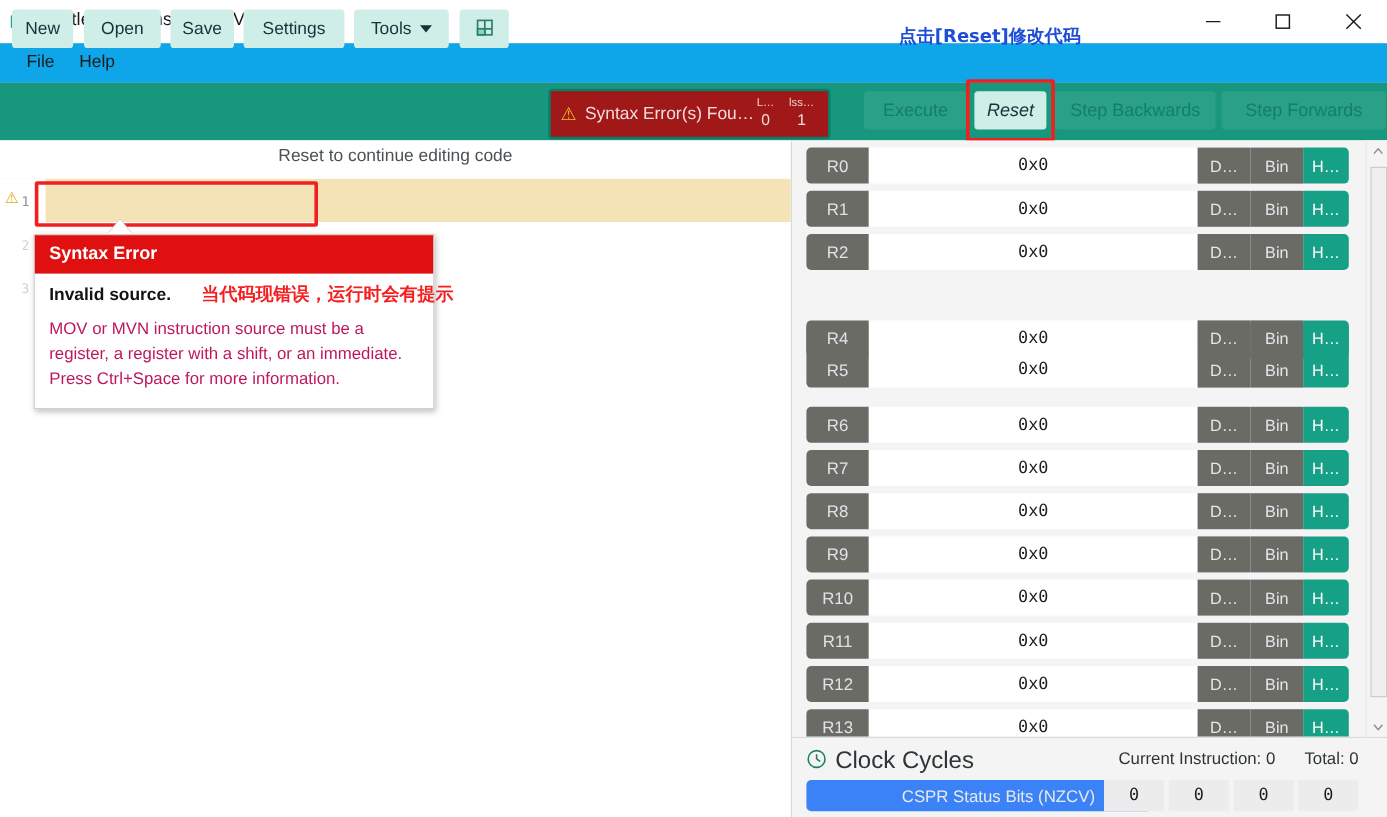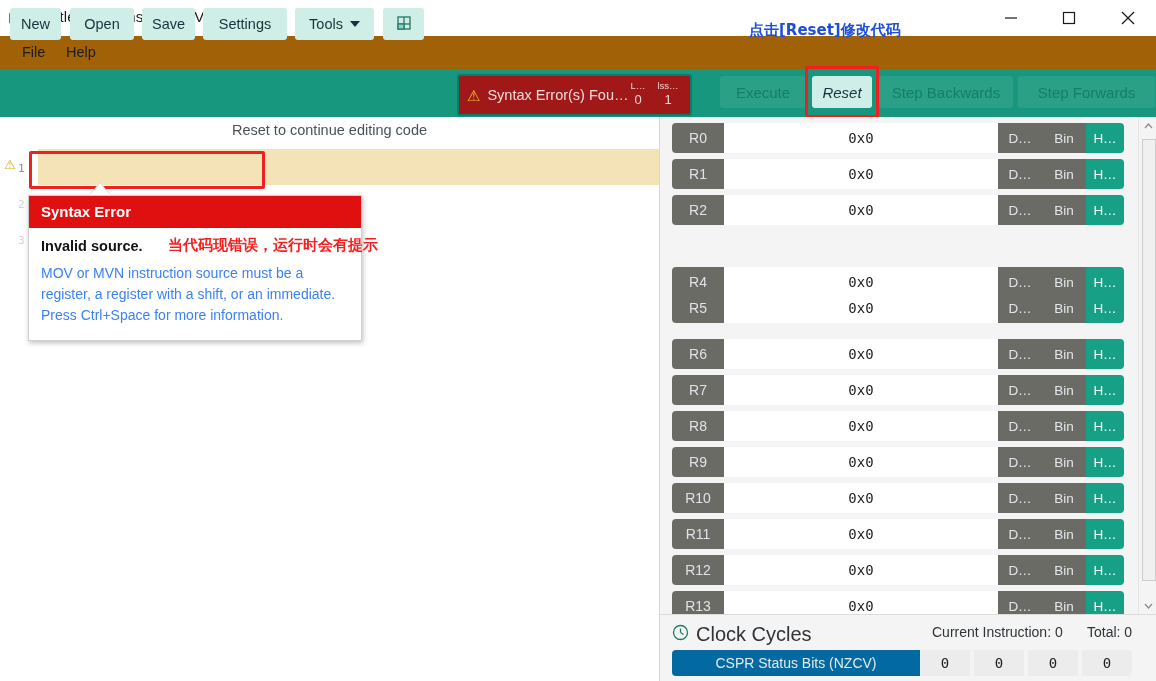--- a/index.html
+++ b/index.html
@@ -15,21 +15,21 @@
   .titlebar{position:absolute;left:0;top:0;width:1156px;height:36px;background:#ffffff;}
   .tb-logo{position:absolute;left:6px;top:6px;width:24px;height:24px;}
   .tb-title{position:absolute;left:35px;top:8px;font-size:15px;color:#1a1a1a;letter-spacing:0.1px;white-space:nowrap;}
   .wbtn{position:absolute;top:0;width:46px;height:36px;display:flex;align-items:center;justify-content:center;}
   .wbtn svg{display:block;}
   #win-min{left:988px;}
   #win-max{left:1046px;}
   #win-close{left:1105px;}
 
   
-  .menubar{position:absolute;left:0;top:36px;width:1156px;height:33px;background:#a16207;border-bottom:1px solid #e2e2e2;}
+  .menubar{position:absolute;left:0;top:36px;width:1156px;height:33px;background:#0ea5e9;border-bottom:1px solid #e2e2e2;}
   .menuitem{position:absolute;top:6px;font-size:14.5px;color:#1c1c1c;padding:2px 8px;}
   #menu-file{left:14px;}
   #menu-help{left:58px;}
 
   
   .toolbar{position:absolute;left:0;top:69px;width:1156px;height:48px;background:#17987e;}
   .tbtn{position:absolute;top:8px;height:32px;background:#cfeee7;color:#14333a;border:0;border-radius:3px;
         font-size:14.5px;font-family:"Liberation Sans", sans-serif;display:flex;align-items:center;justify-content:center;}
   #btn-new{left:10px;width:51px;}
   #btn-open{left:70px;width:64px;}
@@ -84,21 +84,21 @@
   .tooltip{position:absolute;left:28px;top:195px;width:332px;background:#ffffff;border:1px solid #cfcfcf;
            box-shadow:1px 2px 5px rgba(0,0,0,.25);z-index:8;}
   .tt-arrow{position:absolute;left:90px;top:183px;width:0;height:0;border-left:10px solid transparent;
             border-right:10px solid transparent;border-bottom:12px solid #ffffff;z-index:9;
             filter:drop-shadow(0 -1px 0 #cfcfcf);}
   .tt-head{background:#e01010;color:#fff;font-size:15px;font-weight:bold;padding:7px 12px 8px 12px;}
   .tt-body{padding:9px 12px 14px 12px;}
   .tt-sub{font-size:14.5px;font-weight:bold;color:#121212;display:inline-block;}
   .tt-note{font-size:15px;font-weight:bold;color:#f42020;font-family:"DejaVu Sans", sans-serif;
            position:absolute;left:168px;top:236px;white-space:nowrap;z-index:10;}
-  .tt-desc{margin-top:8px;font-size:14px;color:#3b82f6;line-height:21px;}
+  .tt-desc{margin-top:8px;font-size:14px;color:#be185d;line-height:21px;}
 
   
   .regpanel{position:absolute;left:660px;top:117px;width:496px;height:497px;background:#f4f4f4;overflow:hidden;}
   .reglist{position:absolute;left:0;top:0;width:478px;height:497px;overflow:hidden;}
   .regrow{position:absolute;left:12px;width:452px;height:30px;}
   .rname{position:absolute;left:0;top:0;width:52px;height:30px;background:#6b6b66;color:#dfe3e6;
          border-radius:4px 0 0 4px;font-size:14px;display:flex;align-items:center;justify-content:center;}
   .rval{position:absolute;left:52px;top:0;width:274px;height:30px;background:#fff;color:#1d1d1d;
         font-family:"DejaVu Sans Mono", monospace;font-size:14px;display:flex;align-items:center;justify-content:center;}
   .rbase{position:absolute;top:0;height:30px;font-size:13.5px;display:flex;align-items:center;justify-content:center;color:#e3e7ea;background:#6b6b66;}
@@ -113,22 +113,22 @@
   .sb-thumb{position:absolute;left:3px;top:22px;width:12px;height:440px;background:#f0f0f0;border:1px solid #cdcdcd;}
 
   
   .statusbar{position:absolute;left:660px;top:614px;width:496px;height:67px;background:#f4f4f4;border-top:1px solid #dcdcdc;}
   .clockrow{position:absolute;left:12px;top:7px;width:470px;height:22px;}
   .clk-ico{position:absolute;left:0;top:2px;}
   .clk-label{position:absolute;left:24px;top:1px;font-size:20px;color:#2e3438;}
   .clk-cur{position:absolute;left:260px;top:2px;font-size:14px;color:#2e3438;white-space:nowrap;}
   .clk-tot{position:absolute;left:415px;top:2px;font-size:14px;color:#2e3438;white-space:nowrap;}
   .cspr{position:absolute;left:12px;top:35px;width:452px;height:26px;}
-  .cspr-label{position:absolute;left:0;top:0;width:248px;height:26px;background:#0369a1;color:#e6eaec;
-              border-radius:4px 0 0 4px;font-size:14px;display:flex;align-items:center;justify-content:center;}
+  .cspr-label{position:absolute;left:0;top:0;width:248px;height:26px;background:#3b82f6;color:#e6eaec;
+              border-radius:4px 0 0 4px;font-size:14px;display:flex;align-items:center;justify-content:center;padding-left:36px;}
   .cspr-bit{position:absolute;top:0;width:50px;height:26px;background:#ececec;color:#1d1d1d;
             font-family:"DejaVu Sans Mono", monospace;font-size:14px;display:flex;align-items:center;justify-content:center;}
   #bit-0{left:248px;}
   #bit-1{left:302px;}
   #bit-2{left:356px;}
   #bit-3{left:410px;border-radius:0 4px 4px 0;}
 </style>
 </head>
 <body>
 

